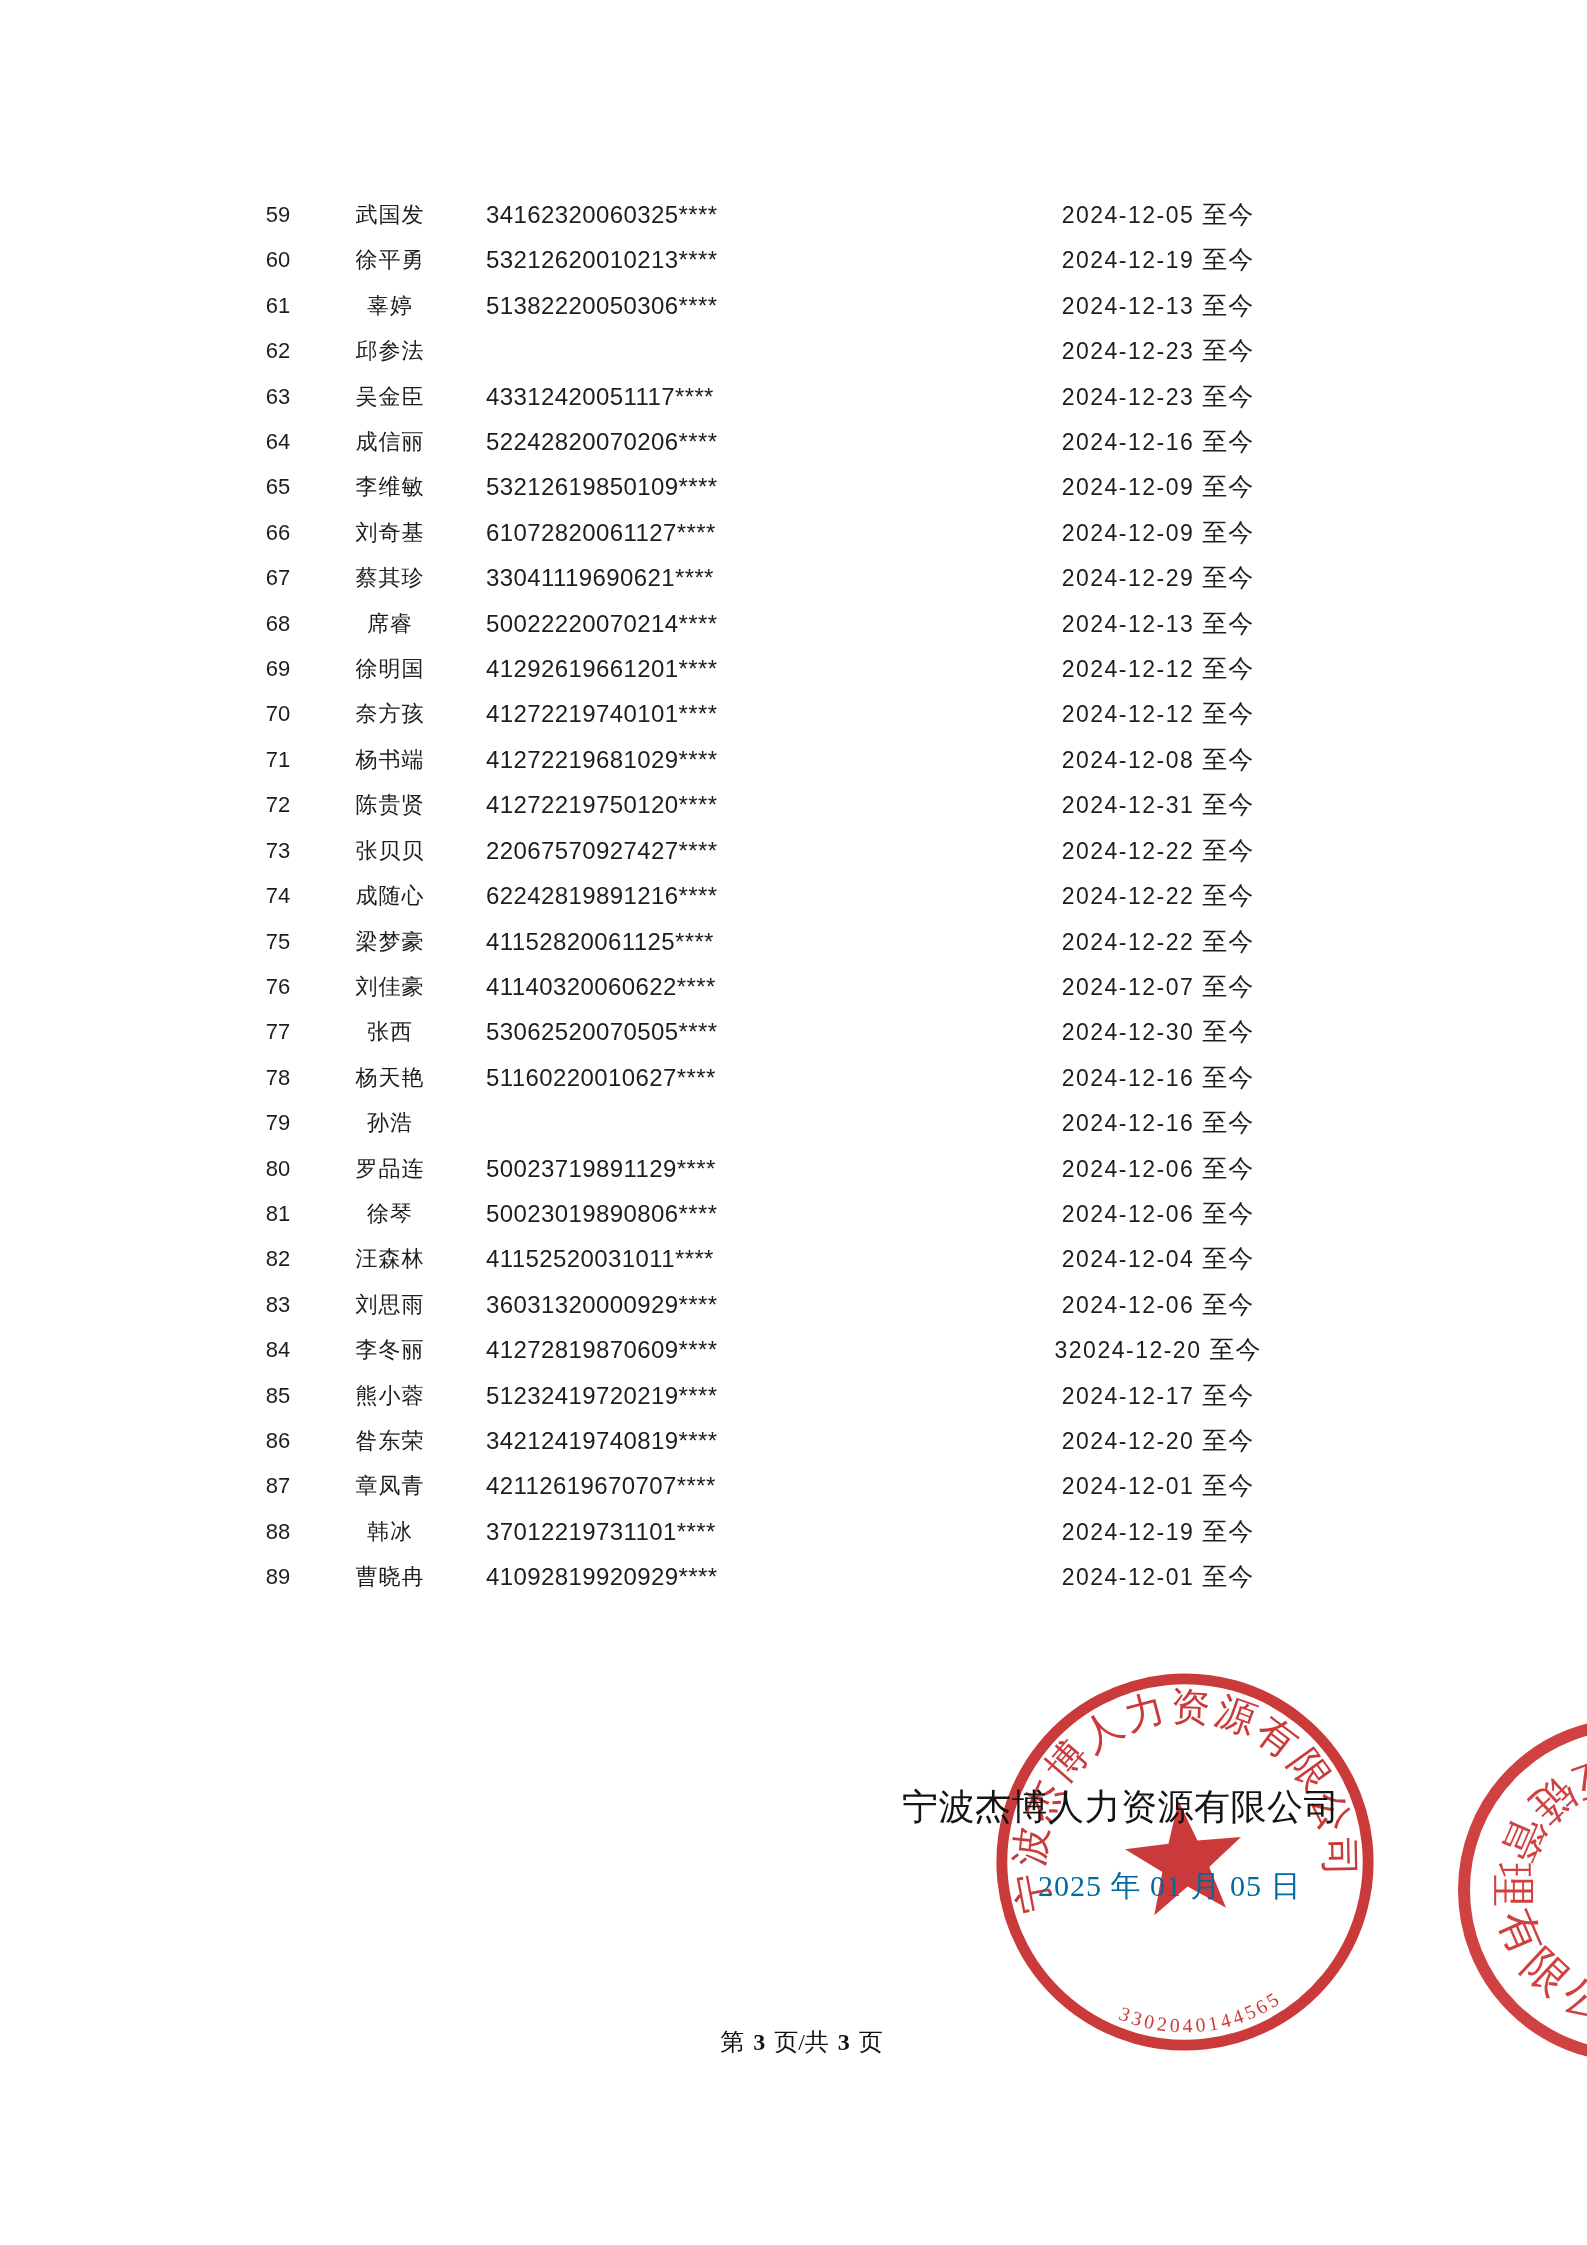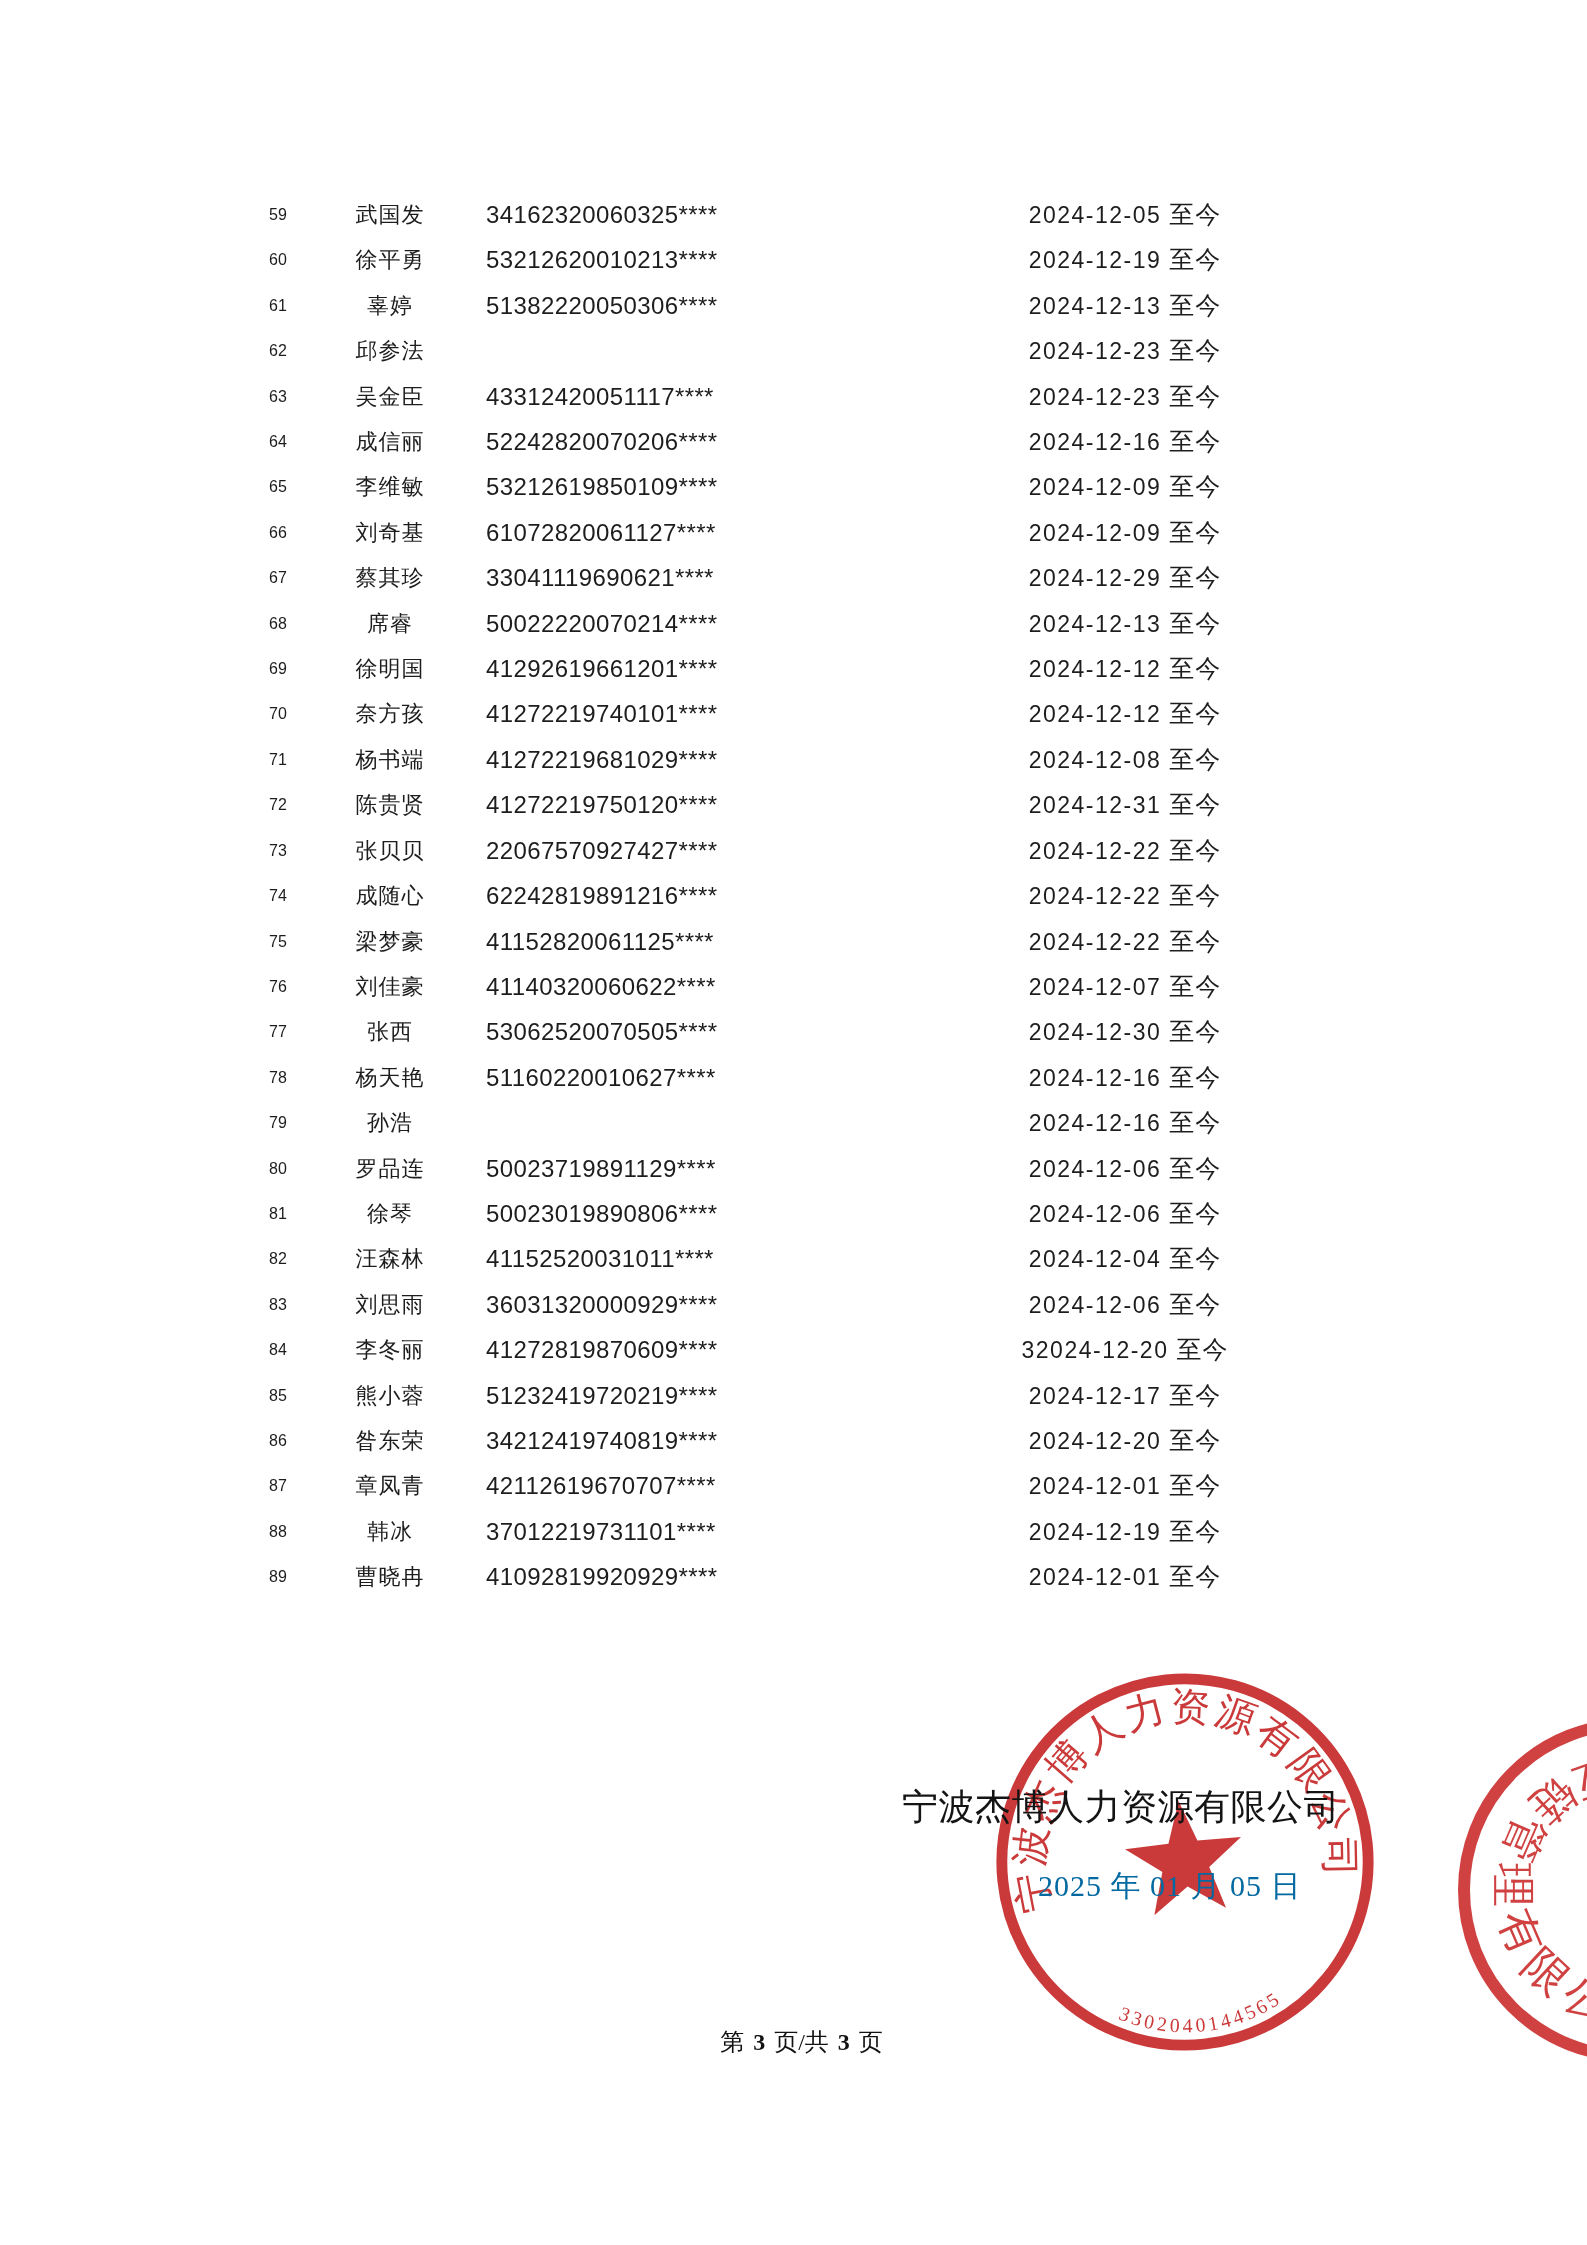--- a/index.html
+++ b/index.html
@@ -3,24 +3,24 @@
 <meta charset="utf-8">
 <style>
   html,body{margin:0;padding:0;}
   body{width:1587px;height:2245px;background:#ffffff;position:relative;overflow:hidden;
        font-family:"Liberation Sans","DejaVu Sans",sans-serif;color:#1d1d1d;}
   .page{position:absolute;inset:0;}
 
   
   .table{position:absolute;left:0;top:192px;width:100%;}
   .row{position:relative;height:45.42px;line-height:45.42px;width:100%;}
-  .c-no{position:absolute;left:248px;width:60px;text-align:center;font-size:16px;}
+  .c-no{position:absolute;left:248px;width:60px;text-align:center;font-size:22px;}
   .c-name{position:absolute;left:300px;width:180px;text-align:center;font-size:22px;letter-spacing:1px;font-family:Liberation Serif, serif;}
   .c-id{position:absolute;left:486px;width:320px;text-align:left;font-size:24px;letter-spacing:0.4px;}
-  .c-date{position:absolute;left:975px;width:300px;text-align:center;white-space:nowrap;}
+  .c-date{position:absolute;left:1008px;width:300px;text-align:center;white-space:nowrap;}
   .c-date-num{font-size:23px;letter-spacing:1.5px;}
   .c-date-suffix{font-family:"Liberation Serif","DejaVu Serif",serif;font-size:25px;letter-spacing:1px;margin-left:8px;}
 
   
   .sig-company{position:absolute;left:902px;top:1783px;font-family:"Liberation Serif","DejaVu Serif",serif;
                font-size:36px;letter-spacing:0.5px;color:#141414;z-index:3;white-space:nowrap;}
   .sig-date{position:absolute;left:1038px;top:1866px;font-family:"Liberation Serif","DejaVu Serif",serif;
             font-size:30px;letter-spacing:1px;color:#0369a1;z-index:3;white-space:nowrap;}
 
   

